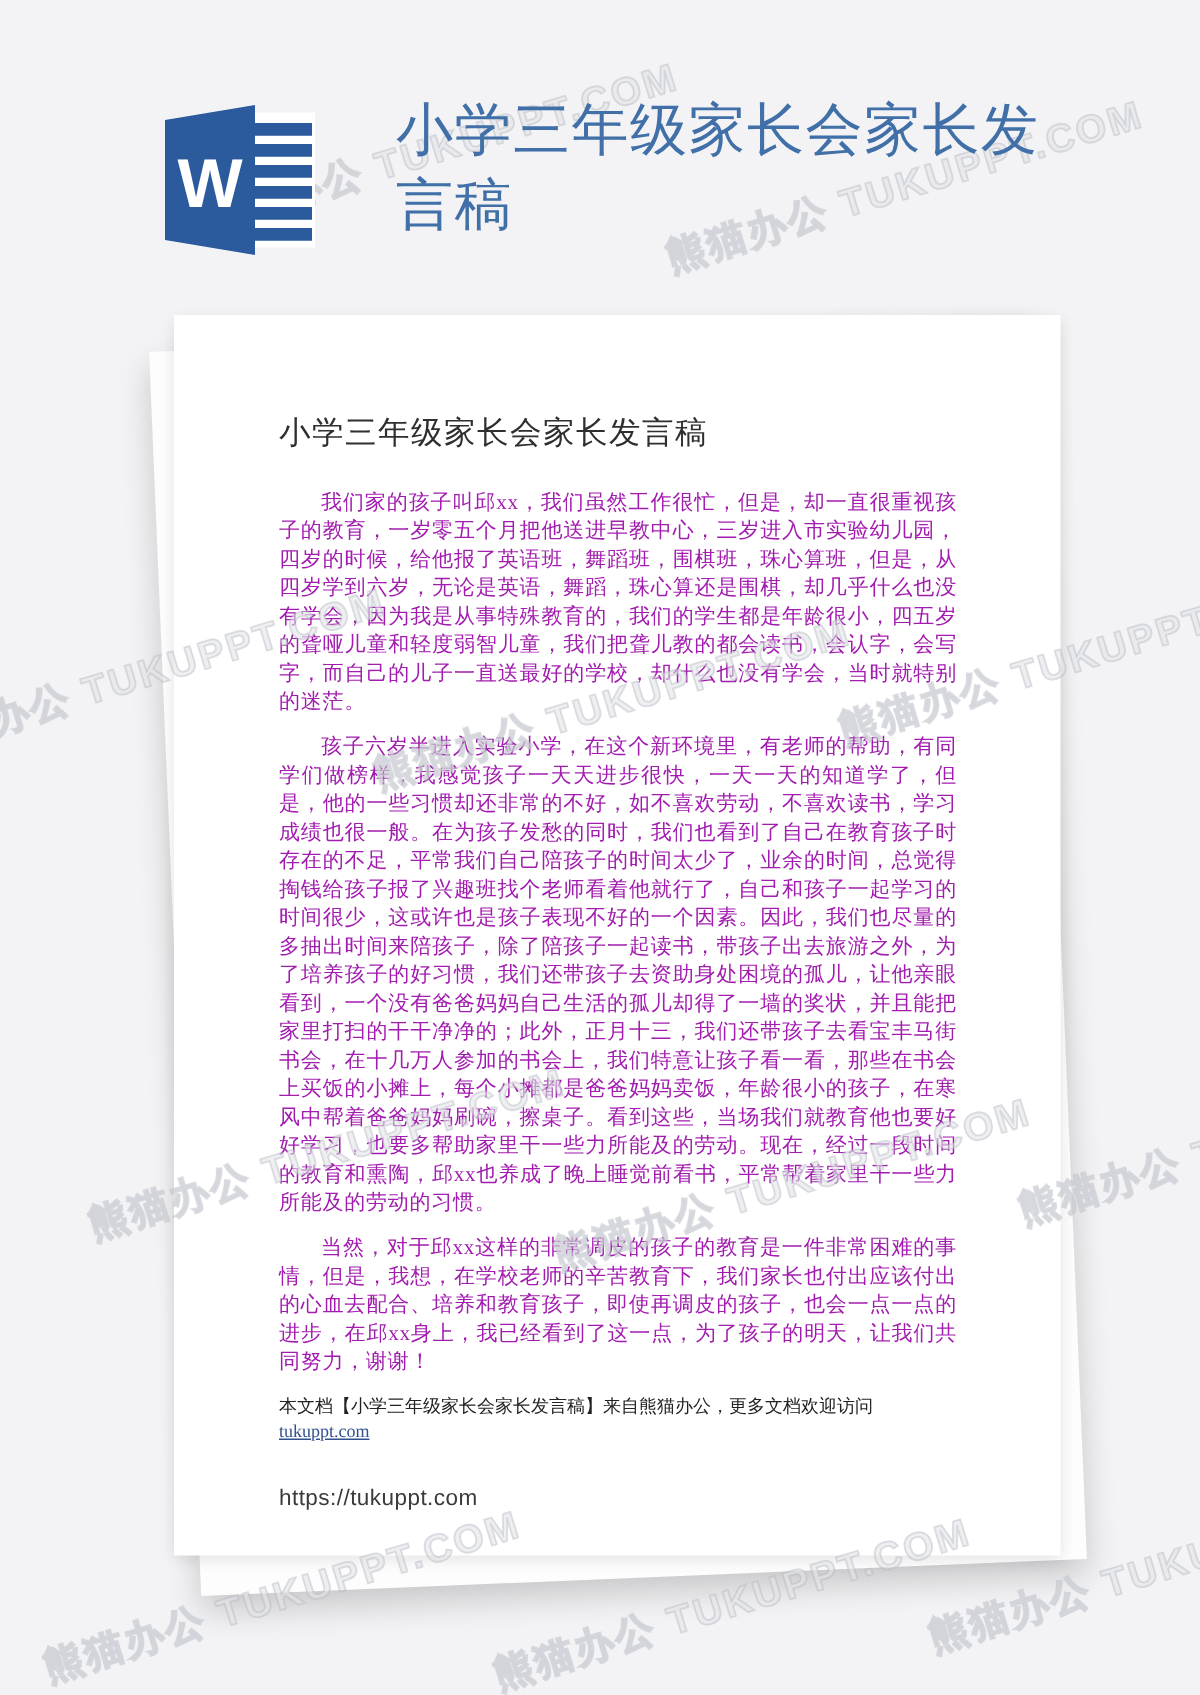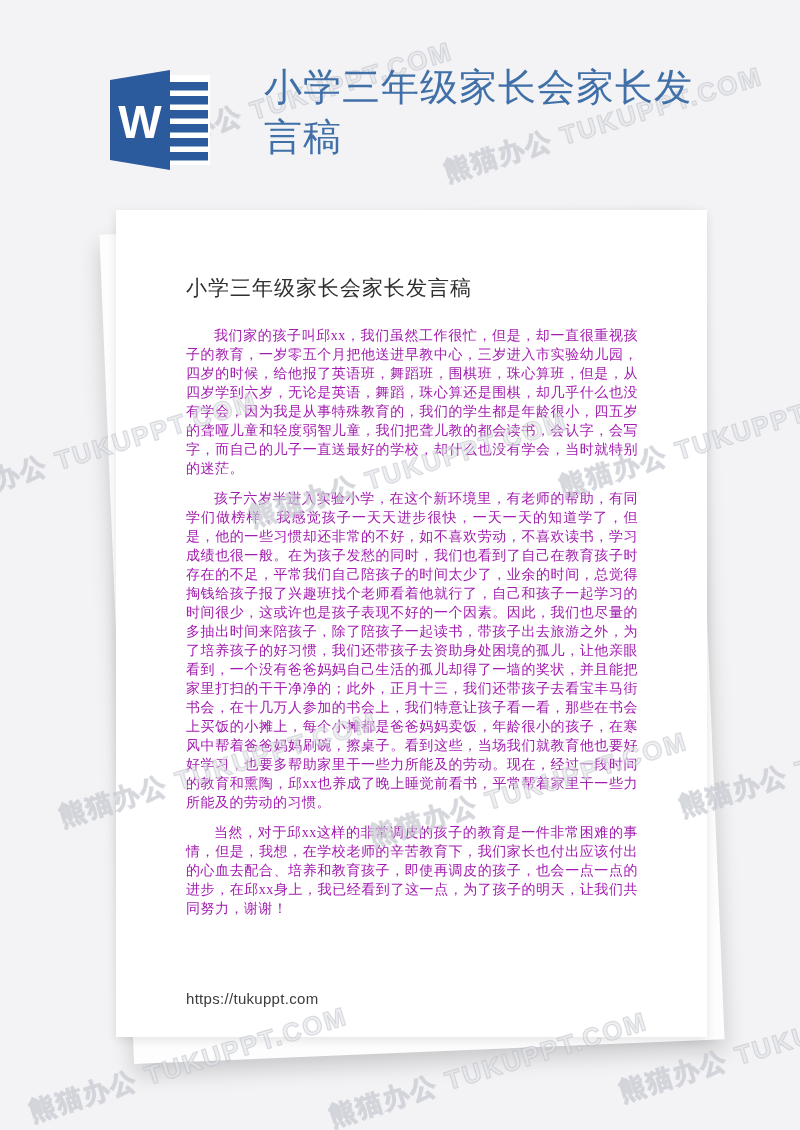--- a/index.html
+++ b/index.html
@@ -100,14 +100,18 @@
 
 <div class="sheet-behind"></div>
 
 <div class="doc-page">
   <h2 class="page-heading">小学三年级家长会家长发言稿</h2>
   <div class="doc-body">
     <p>我们家的孩子叫邱xx，我们虽然工作很忙，但是，却一直很重视孩子的教育，一岁零五个月把他送进早教中心，三岁进入市实验幼儿园，四岁的时候，给他报了英语班，舞蹈班，围棋班，珠心算班，但是，从四岁学到六岁，无论是英语，舞蹈，珠心算还是围棋，却几乎什么也没有学会，因为我是从事特殊教育的，我们的学生都是年龄很小，四五岁的聋哑儿童和轻度弱智儿童，我们把聋儿教的都会读书，会认字，会写字，而自己的儿子一直送最好的学校，却什么也没有学会，当时就特别的迷茫。</p>
     <p>孩子六岁半进入实验小学，在这个新环境里，有老师的帮助，有同学们做榜样，我感觉孩子一天天进步很快，一天一天的知道学了，但是，他的一些习惯却还非常的不好，如不喜欢劳动，不喜欢读书，学习成绩也很一般。在为孩子发愁的同时，我们也看到了自己在教育孩子时存在的不足，平常我们自己陪孩子的时间太少了，业余的时间，总觉得掏钱给孩子报了兴趣班找个老师看着他就行了，自己和孩子一起学习的时间很少，这或许也是孩子表现不好的一个因素。因此，我们也尽量的多抽出时间来陪孩子，除了陪孩子一起读书，带孩子出去旅游之外，为了培养孩子的好习惯，我们还带孩子去资助身处困境的孤儿，让他亲眼看到，一个没有爸爸妈妈自己生活的孤儿却得了一墙的奖状，并且能把家里打扫的干干净净的；此外，正月十三，我们还带孩子去看宝丰马街书会，在十几万人参加的书会上，我们特意让孩子看一看，那些在书会上买饭的小摊上，每个小摊都是爸爸妈妈卖饭，年龄很小的孩子，在寒风中帮着爸爸妈妈刷碗，擦桌子。看到这些，当场我们就教育他也要好好学习，也要多帮助家里干一些力所能及的劳动。现在，经过一段时间的教育和熏陶，邱xx也养成了晚上睡觉前看书，平常帮着家里干一些力所能及的劳动的习惯。</p>
     <p>当然，对于邱xx这样的非常调皮的孩子的教育是一件非常困难的事情，但是，我想，在学校老师的辛苦教育下，我们家长也付出应该付出的心血去配合、培养和教育孩子，即使再调皮的孩子，也会一点一点的进步，在邱xx身上，我已经看到了这一点，为了孩子的明天，让我们共同努力，谢谢！</p>
   </div>
+  <div class="footnote">
+    <span>本文档【小学三年级家长会家长发言稿】来自熊猫办公，更多文档欢迎访问</span><br>
+    <a href="#" class="footnote-link">tukuppt.com</a>
+  </div>
   <div class="footer-url">https://tukuppt.com</div>
 </div>
 
 </body></html>

